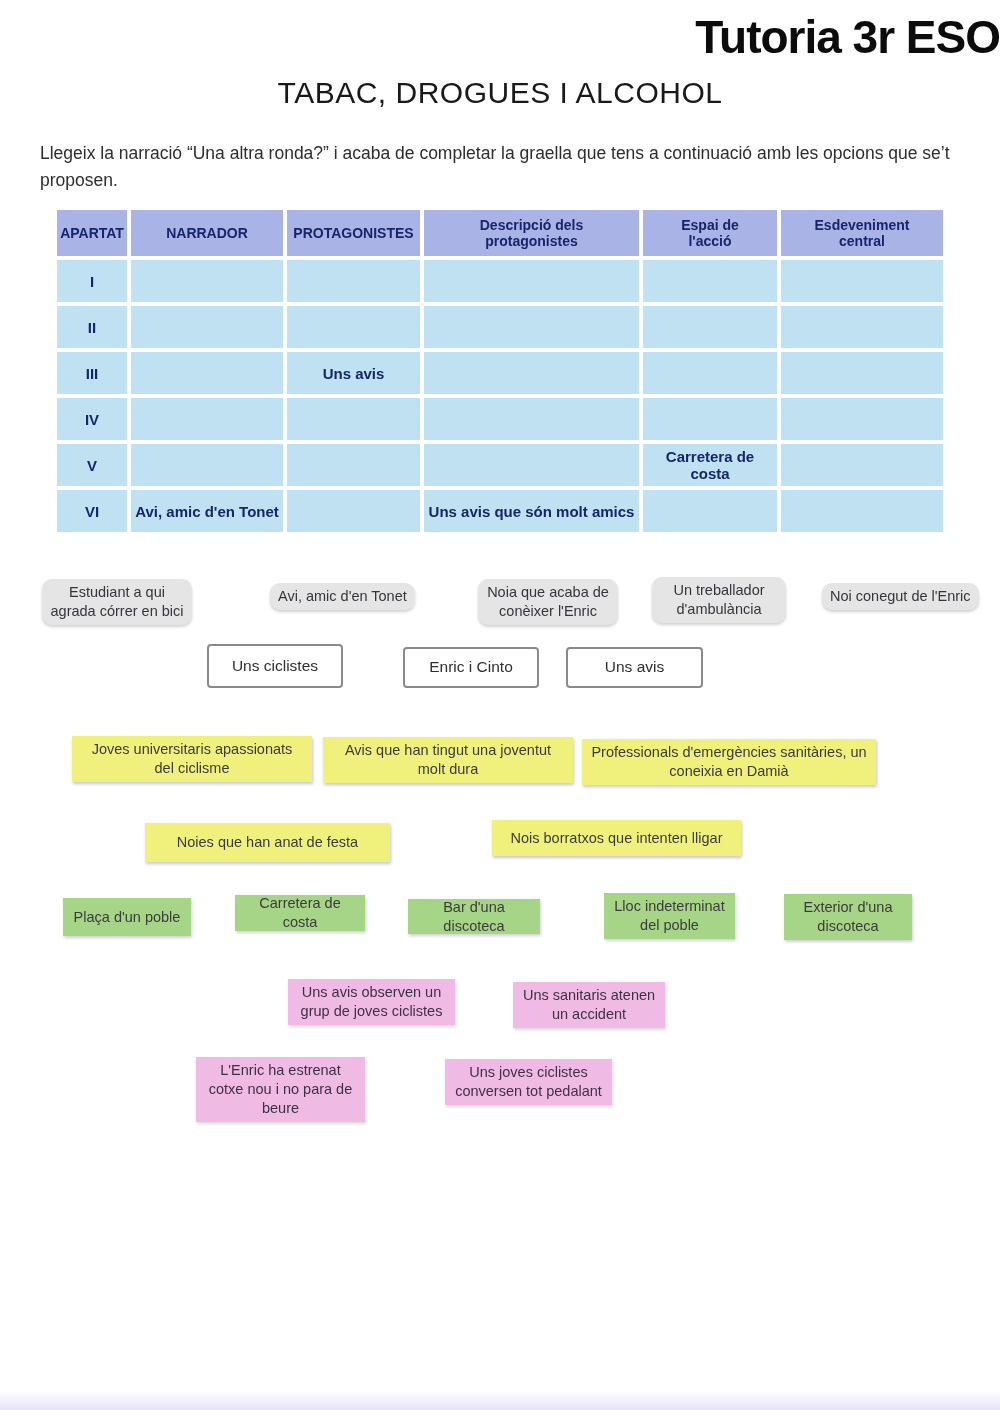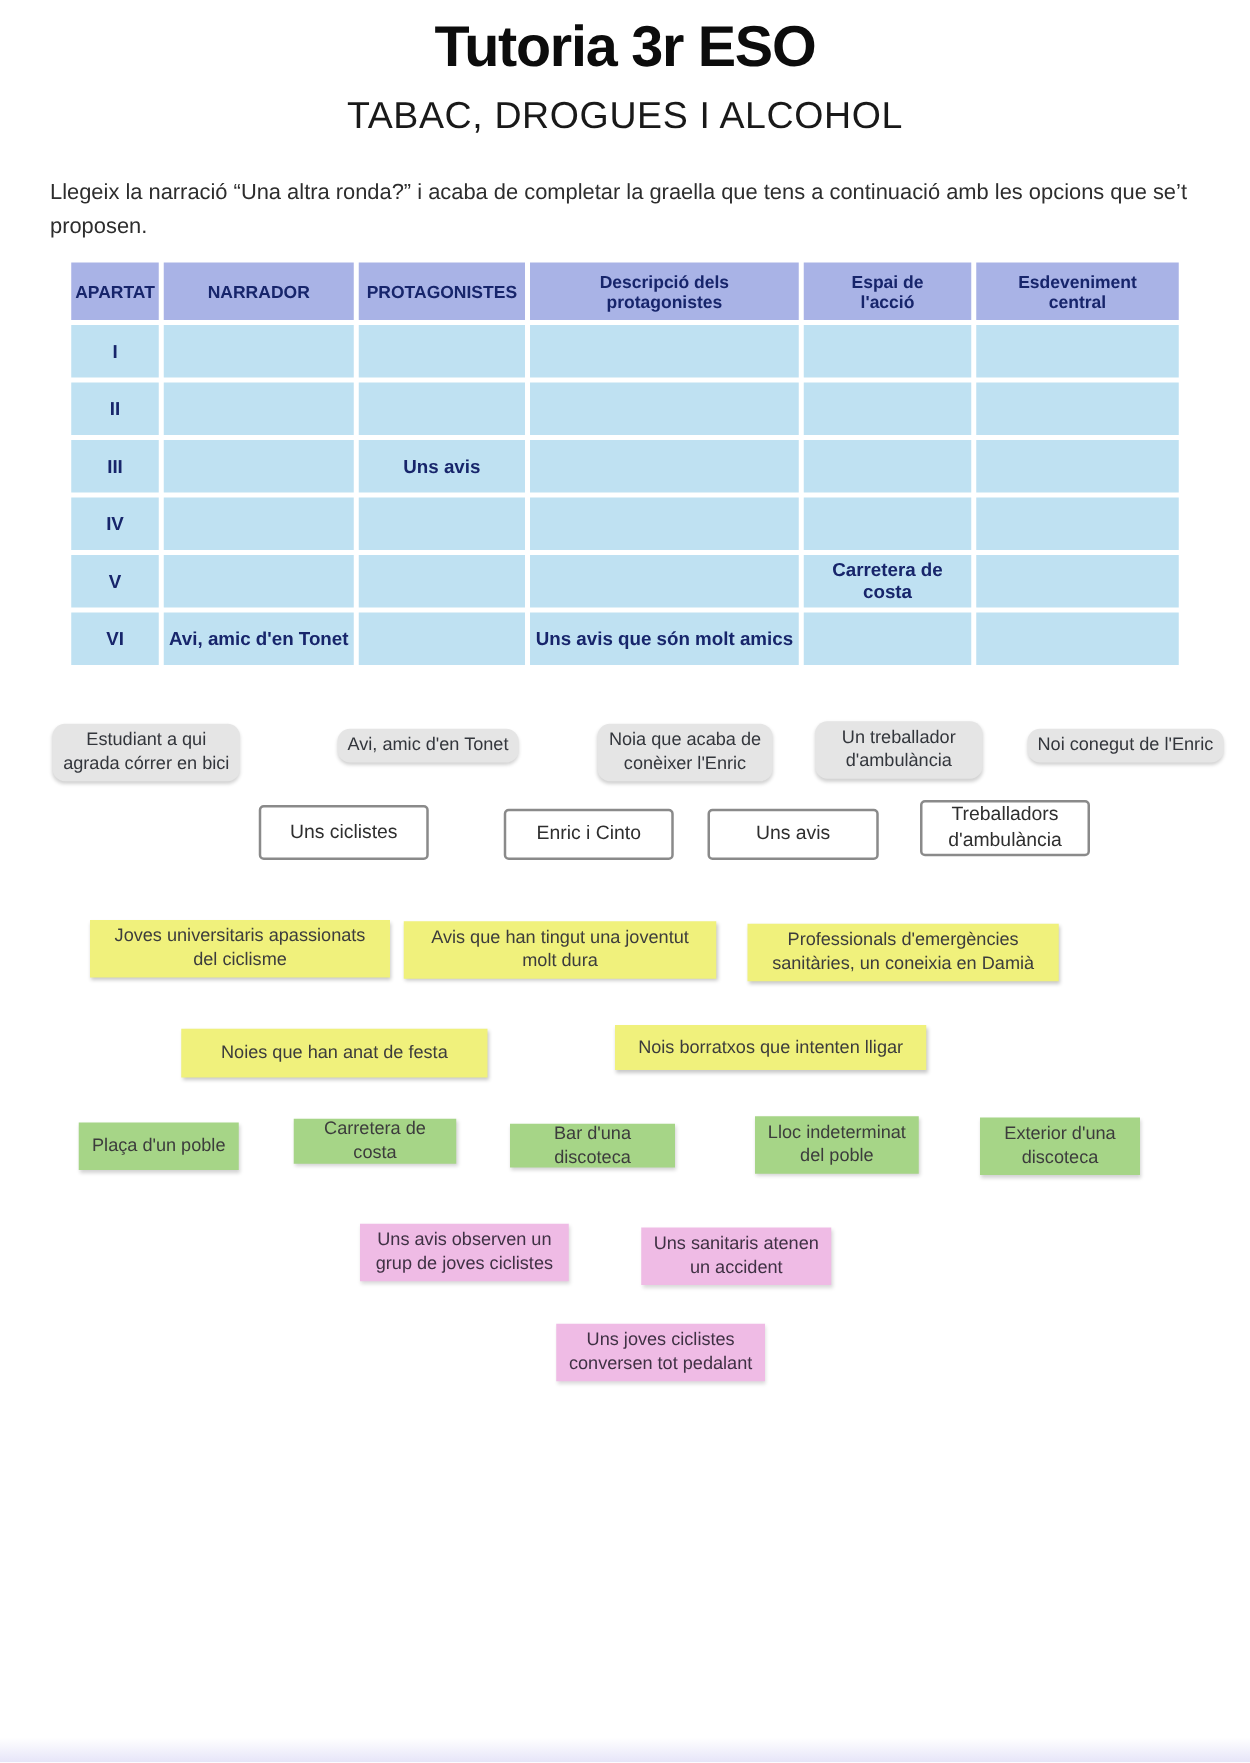--- a/index.html
+++ b/index.html
@@ -1,19 +1,19 @@
 <!DOCTYPE html>
 <html><head>
 <meta charset="utf-8">
 <style>
   html,body{margin:0;padding:0;background:#ffffff;}
   body{font-family:"Liberation Sans",sans-serif;}
   .page{position:relative;width:1000px;height:1410px;background:#ffffff;overflow:hidden;margin:0 auto;}
 
-  .title{position:absolute;top:10px;left:0;width:100%;margin:0;text-align:center;
+  .title{position:absolute;top:10px;left:0;width:100%;margin:0;text-align:right;
          font-size:46px;font-weight:bold;letter-spacing:-1px;color:#0c0c0c;}
   .subtitle{position:absolute;top:76px;left:0;width:100%;margin:0;text-align:center;
          font-size:30px;font-weight:normal;letter-spacing:0.5px;color:#191919;}
   .instructions{position:absolute;top:140px;left:40px;width:912px;margin:0;
          font-size:17.5px;line-height:1.55;color:#2d2d2d;}
 
   .gtable{position:absolute;left:57px;top:210px;display:grid;
           grid-template-columns:70px 152px 133px 215px 134px 162px;
           grid-template-rows:46px repeat(6,42px);gap:4px;}
   .th{background:#a9b3e6;color:#17256b;font-weight:bold;font-size:14px;
@@ -98,32 +98,32 @@
 
   <div class="chip gray" style="left:42px;top:579px;width:150px;">Estudiant a qui agrada córrer en bici</div>
   <div class="chip gray nw" style="left:270px;top:583px;">Avi, amic d'en Tonet</div>
   <div class="chip gray" style="left:478px;top:579px;width:140px;">Noia que acaba de conèixer l'Enric</div>
   <div class="chip gray" style="left:652px;top:577px;width:134px;">Un treballador d'ambulància</div>
   <div class="chip gray nw" style="left:822px;top:583px;">Noi conegut de l'Enric</div>
 
   <div class="chip white" style="left:207px;top:644px;width:136px;height:44px;">Uns  ciclistes</div>
   <div class="chip white" style="left:403px;top:647px;width:136px;height:41px;">Enric i Cinto</div>
   <div class="chip white" style="left:566px;top:647px;width:137px;height:41px;">Uns avis</div>
-  <div class="chip white" style="left:736px;top:640px;width:136px;height:45px;">Treballadors d'ambulància</div>
 
   <div class="chip yellow" style="left:60px;top:736px;width:240px;margin-left:12px;">Joves universitaris apassionats del ciclisme</div>
   <div class="chip yellow" style="left:323px;top:737px;width:250px;">Avis que han tingut una joventut molt dura</div>
-  <div class="chip yellow" style="left:598px;top:739px;width:249px;">Professionals d'emergències sanitàries, un coneixia en Damià</div>
+  <div class="chip yellow" style="left:582px;top:739px;width:294px;">Professionals d'emergències sanitàries, un coneixia en Damià</div>
   <div class="chip yellow" style="left:145px;top:823px;width:245px;height:39px;">Noies que han anat de festa</div>
   <div class="chip yellow" style="left:492px;top:820px;width:249px;height:36px;">Nois borratxos que intenten lligar</div>
 
   <div class="chip green" style="left:63px;top:898px;width:128px;height:38px;">Plaça d'un poble</div>
   <div class="chip green" style="left:235px;top:895px;width:130px;height:36px;">Carretera de costa</div>
   <div class="chip green" style="left:408px;top:899px;width:132px;height:35px;">Bar d'una discoteca</div>
   <div class="chip green" style="left:604px;top:893px;width:131px;">Lloc  indeterminat del poble</div>
   <div class="chip green" style="left:784px;top:894px;width:128px;">Exterior d'una discoteca</div>
 
   <div class="chip pink" style="left:288px;top:979px;width:167px;">Uns avis observen un grup de joves ciclistes</div>
   <div class="chip pink" style="left:513px;top:982px;width:152px;">Uns sanitaris atenen un accident</div>
+  <div class="chip pink" style="left:196px;top:1057px;width:169px;">L'Enric ha estrenat cotxe nou i no para de beure</div>
   <div class="chip pink" style="left:445px;top:1059px;width:167px;">Uns joves ciclistes conversen tot pedalant</div>
 
   <div class="footer-fade"></div>
 </div>
 
 </body></html>

